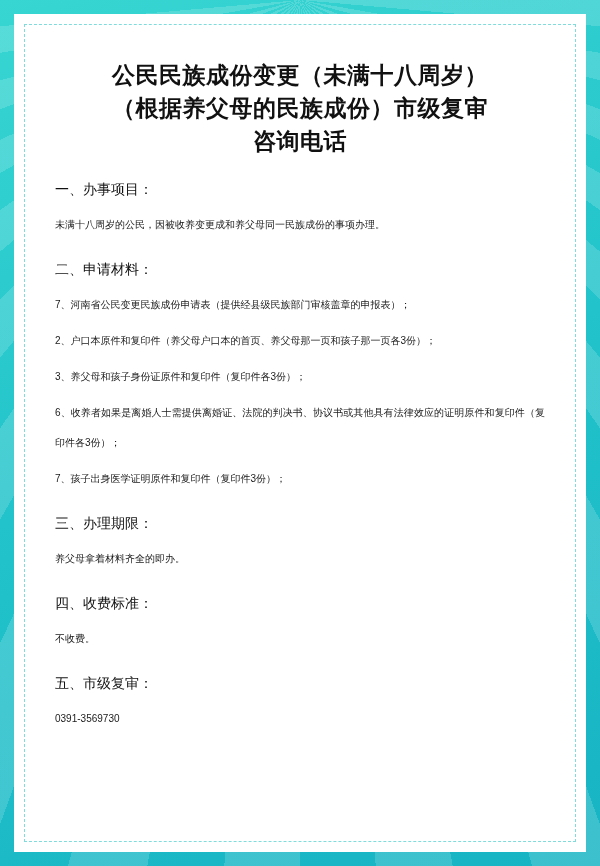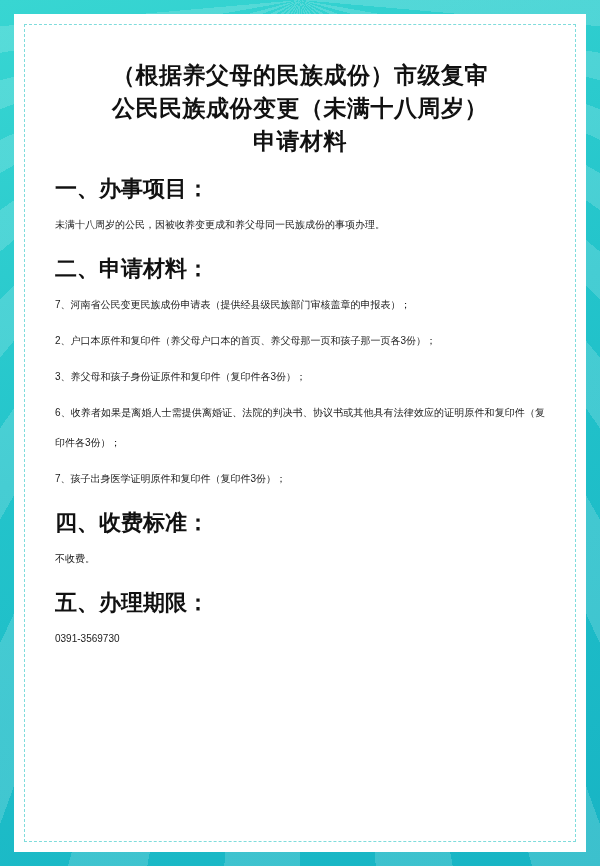--- a/index.html
+++ b/index.html
@@ -46,67 +46,71 @@
     color: #111111;
     font-size: 23px;
     font-weight: bold;
     line-height: 33px;
     letter-spacing: 0.5px;
     margin: 8px 0 18px 0;
   }
   .title .tline { display: block; }
   .section-head {
     color: #111111;
-    font-size: 22px;
-    font-weight: bold;
+    font-size: 14px;
+    font-weight: normal;
     margin: 16px 0 8px 0;
     line-height: 26px;
   }
   .para {
     color: #1a1a1a;
     font-size: 10px;
     line-height: 30px;
     margin: 0 0 6px 0;
     text-align: justify;
   }
   .para:last-child { margin-bottom: 0; }
 </style>
 </head>
 <body>
 
 <div class="poster">
   <div class="card">
     <div class="card-inner">
 
       <div class="title">
+        <span class="tline">公民民族成份变更（未满十八周岁）</span>
         <span class="tline">（根据养父母的民族成份）市级复审</span>
-        <span class="tline">公民民族成份变更（未满十八周岁）</span>
-        <span class="tline">申请材料</span>
+        <span class="tline">咨询电话</span>
       </div>
 
       <div>
         <div class="section-head">一、办事项目：</div>
         <p class="para">未满十八周岁的公民，因被收养变更成和养父母同一民族成份的事项办理。</p>
       </div>
 
       <div>
         <div class="section-head">二、申请材料：</div>
         <p class="para">7、河南省公民变更民族成份申请表（提供经县级民族部门审核盖章的申报表）；</p>
         <p class="para">2、户口本原件和复印件（养父母户口本的首页、养父母那一页和孩子那一页各3份）；</p>
         <p class="para">3、养父母和孩子身份证原件和复印件（复印件各3份）；</p>
         <p class="para">6、收养者如果是离婚人士需提供离婚证、法院的判决书、协议书或其他具有法律效应的证明原件和复印件（复印件各3份）；</p>
         <p class="para">7、孩子出身医学证明原件和复印件（复印件3份）；</p>
       </div>
 
+      <div>
+        <div class="section-head">三、办理期限：</div>
+        <p class="para">养父母拿着材料齐全的即办。</p>
+      </div>
 
       <div>
         <div class="section-head">四、收费标准：</div>
         <p class="para">不收费。</p>
       </div>
 
       <div>
-        <div class="section-head">五、办理期限：</div>
+        <div class="section-head">五、市级复审：</div>
         <p class="para">0391-3569730</p>
       </div>
 
     </div>
   </div>
 </div>
 
 </body></html>

